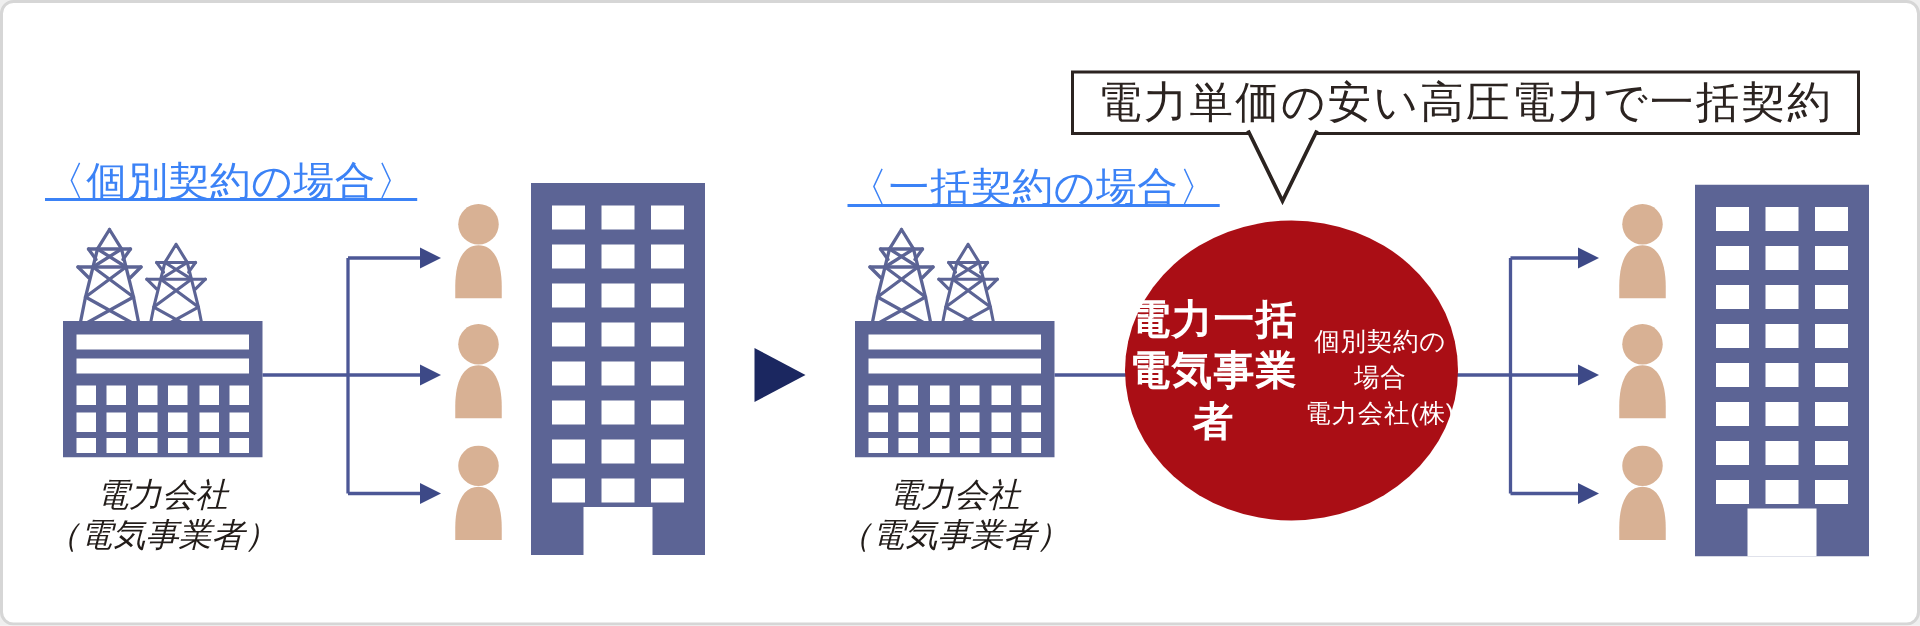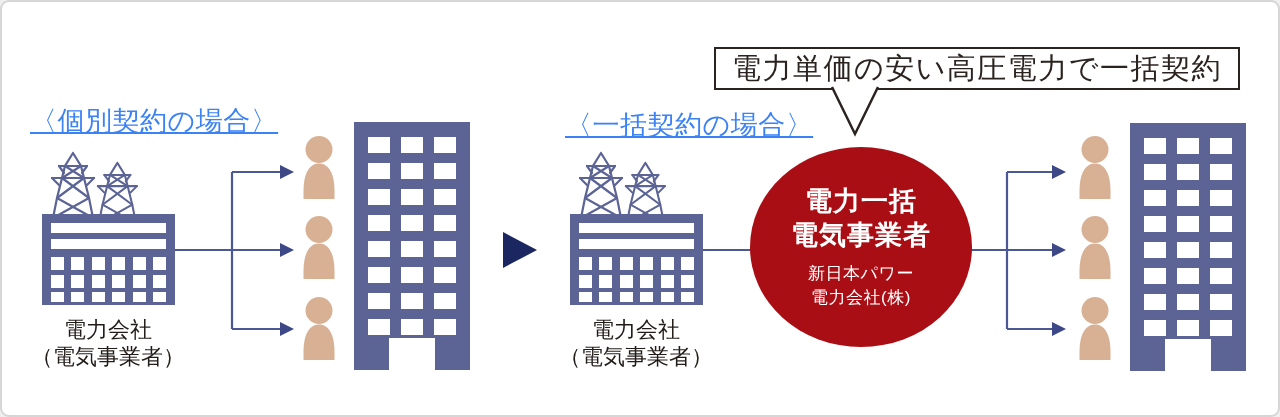--- a/index.html
+++ b/index.html
@@ -3,29 +3,29 @@
 <meta charset="utf-8">
 <style>
   html,body{margin:0;padding:0;background:#efefef;}
   .canvas{position:relative;width:1280px;height:417px;background:#ffffff;
     border:2px solid #d6d6d6;border-radius:9px;box-sizing:border-box;overflow:hidden;
     font-family:"Liberation Sans","DejaVu Sans",sans-serif;}
   .heading{position:absolute;font-size:27px;color:#3b82f6;white-space:nowrap;letter-spacing:0.5px;text-decoration:underline;}
   .heading-left{left:28px;top:101px;}
   .heading-right{left:551px;top:105px;margin-left:12px;}
   .supplier-label{position:absolute;width:200px;text-align:center;font-size:22px;
-    line-height:27px;color:#221c19;top:314px;white-space:nowrap;}
+    line-height:27px;color:#221c19;top:314px;white-space:nowrap;font-style:italic;}
   .supplier-left{left:6px;}
   .supplier-right{left:534px;}
   .abs{position:absolute;}
   .flow-arrow{position:absolute;left:501px;top:230px;width:0;height:0;
     border-top:18px solid transparent;border-bottom:18px solid transparent;
     border-left:34px solid #1b2760;}
   .system-circle{position:absolute;left:748px;top:145px;width:222px;height:200px;
-    border-radius:50%;background:#aa0e15;z-index:2;display:flex;flex-direction:column;
+    border-radius:50%;background:#aa0e15;z-index:2;display:flex;flex-direction:row;
     align-items:center;justify-content:center;color:#ffffff;text-align:center;}
   .circle-title{font-size:27px;font-weight:bold;line-height:34px;letter-spacing:1px;}
   .circle-company{font-size:17px;line-height:24px;margin-top:10px;letter-spacing:0.5px;}
   .callout-box{position:absolute;left:712px;top:45px;width:526px;height:43px;
     border:2.5px solid #2b2320;background:#ffffff;box-sizing:border-box;z-index:3;
     display:flex;align-items:center;justify-content:center;
     font-family:"Liberation Serif","DejaVu Serif",serif;font-size:29px;
     letter-spacing:1.5px;color:#2b2320;white-space:nowrap;}
   .callout-pointer{position:absolute;left:822px;top:84px;z-index:4;}
   svg{display:block;}
@@ -169,21 +169,21 @@
       <polygon points="350,190 364,197 350,204"></polygon>
     </g>
   </svg>
 
   <div class="system-circle">
     <div class="circle-title">
       <div>電力一括</div>
       <div>電気事業者</div>
     </div>
     <div class="circle-company">
-      <div>新日本パワー</div>
+      <div>個別契約の場合</div>
       <div>電力会社(株)</div>
     </div>
   </div>
 
   <div class="callout-box">
     <span>電力単価の安い高圧電力で一括契約</span>
   </div>
   <svg class="callout-pointer" width="62" height="52" viewBox="0 0 62 52">
     <path d="M8,1 L31,48 L54,1" fill="#ffffff" stroke="#2b2320" stroke-width="2.5"></path>
   </svg>

